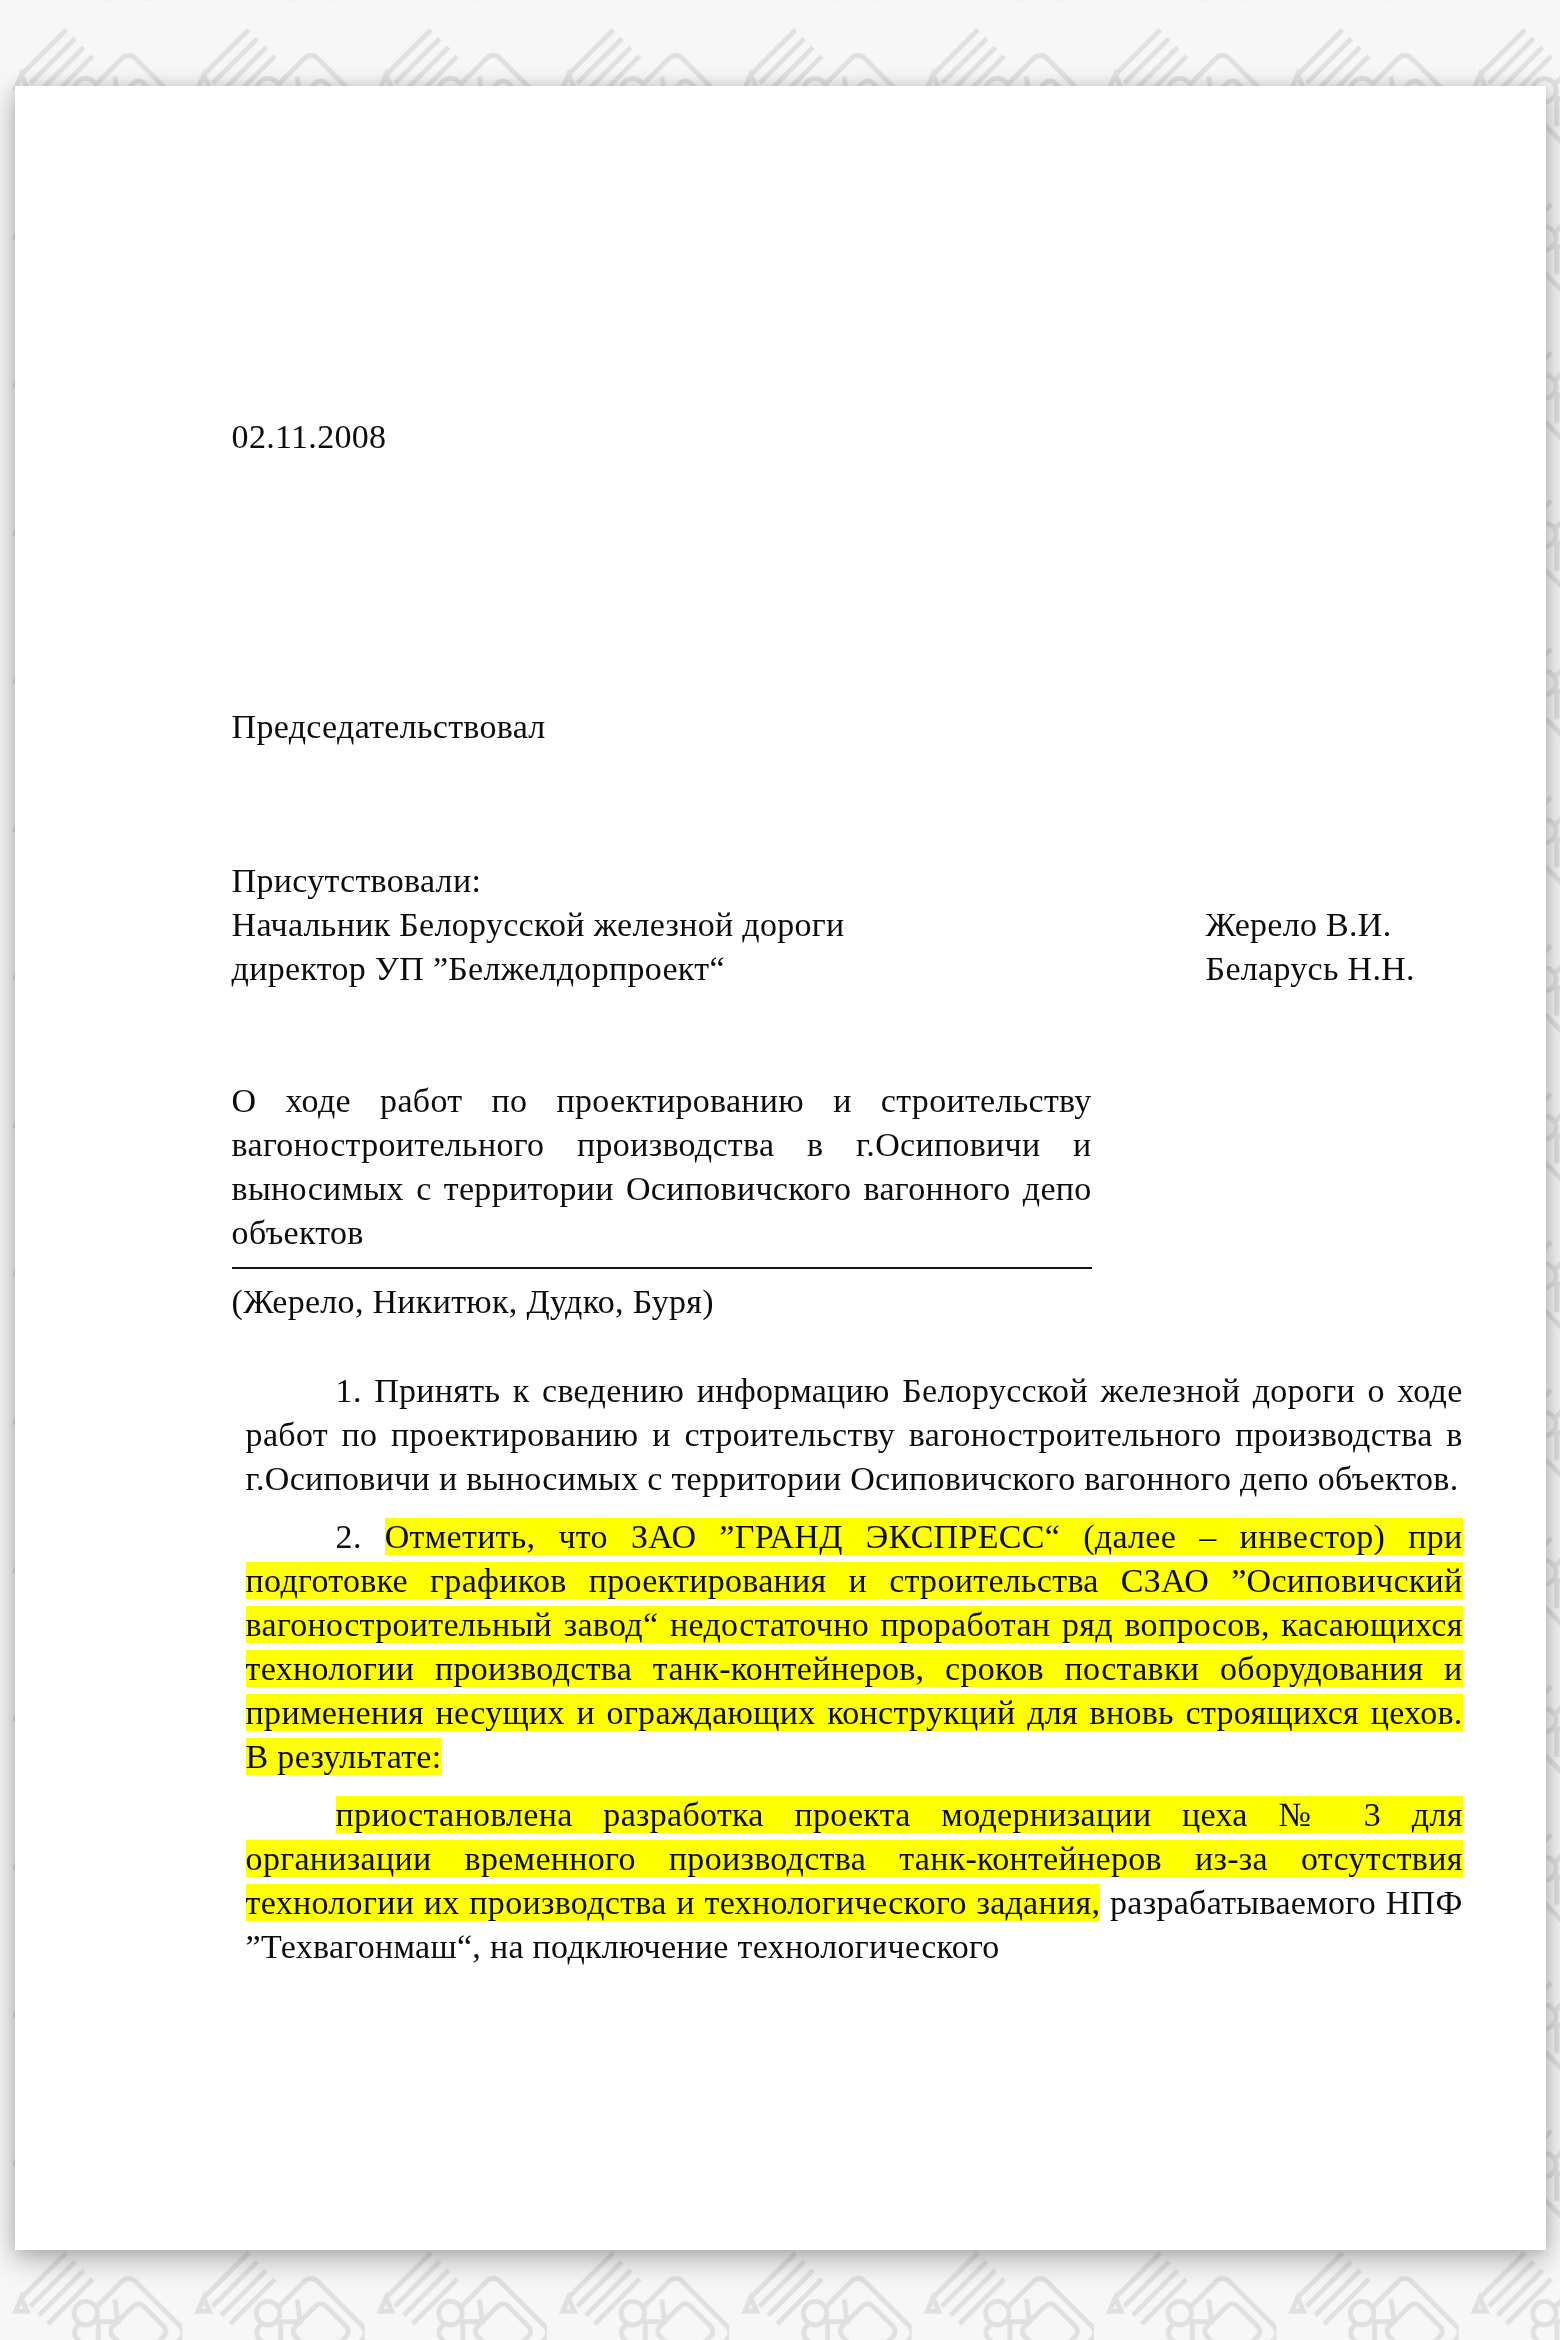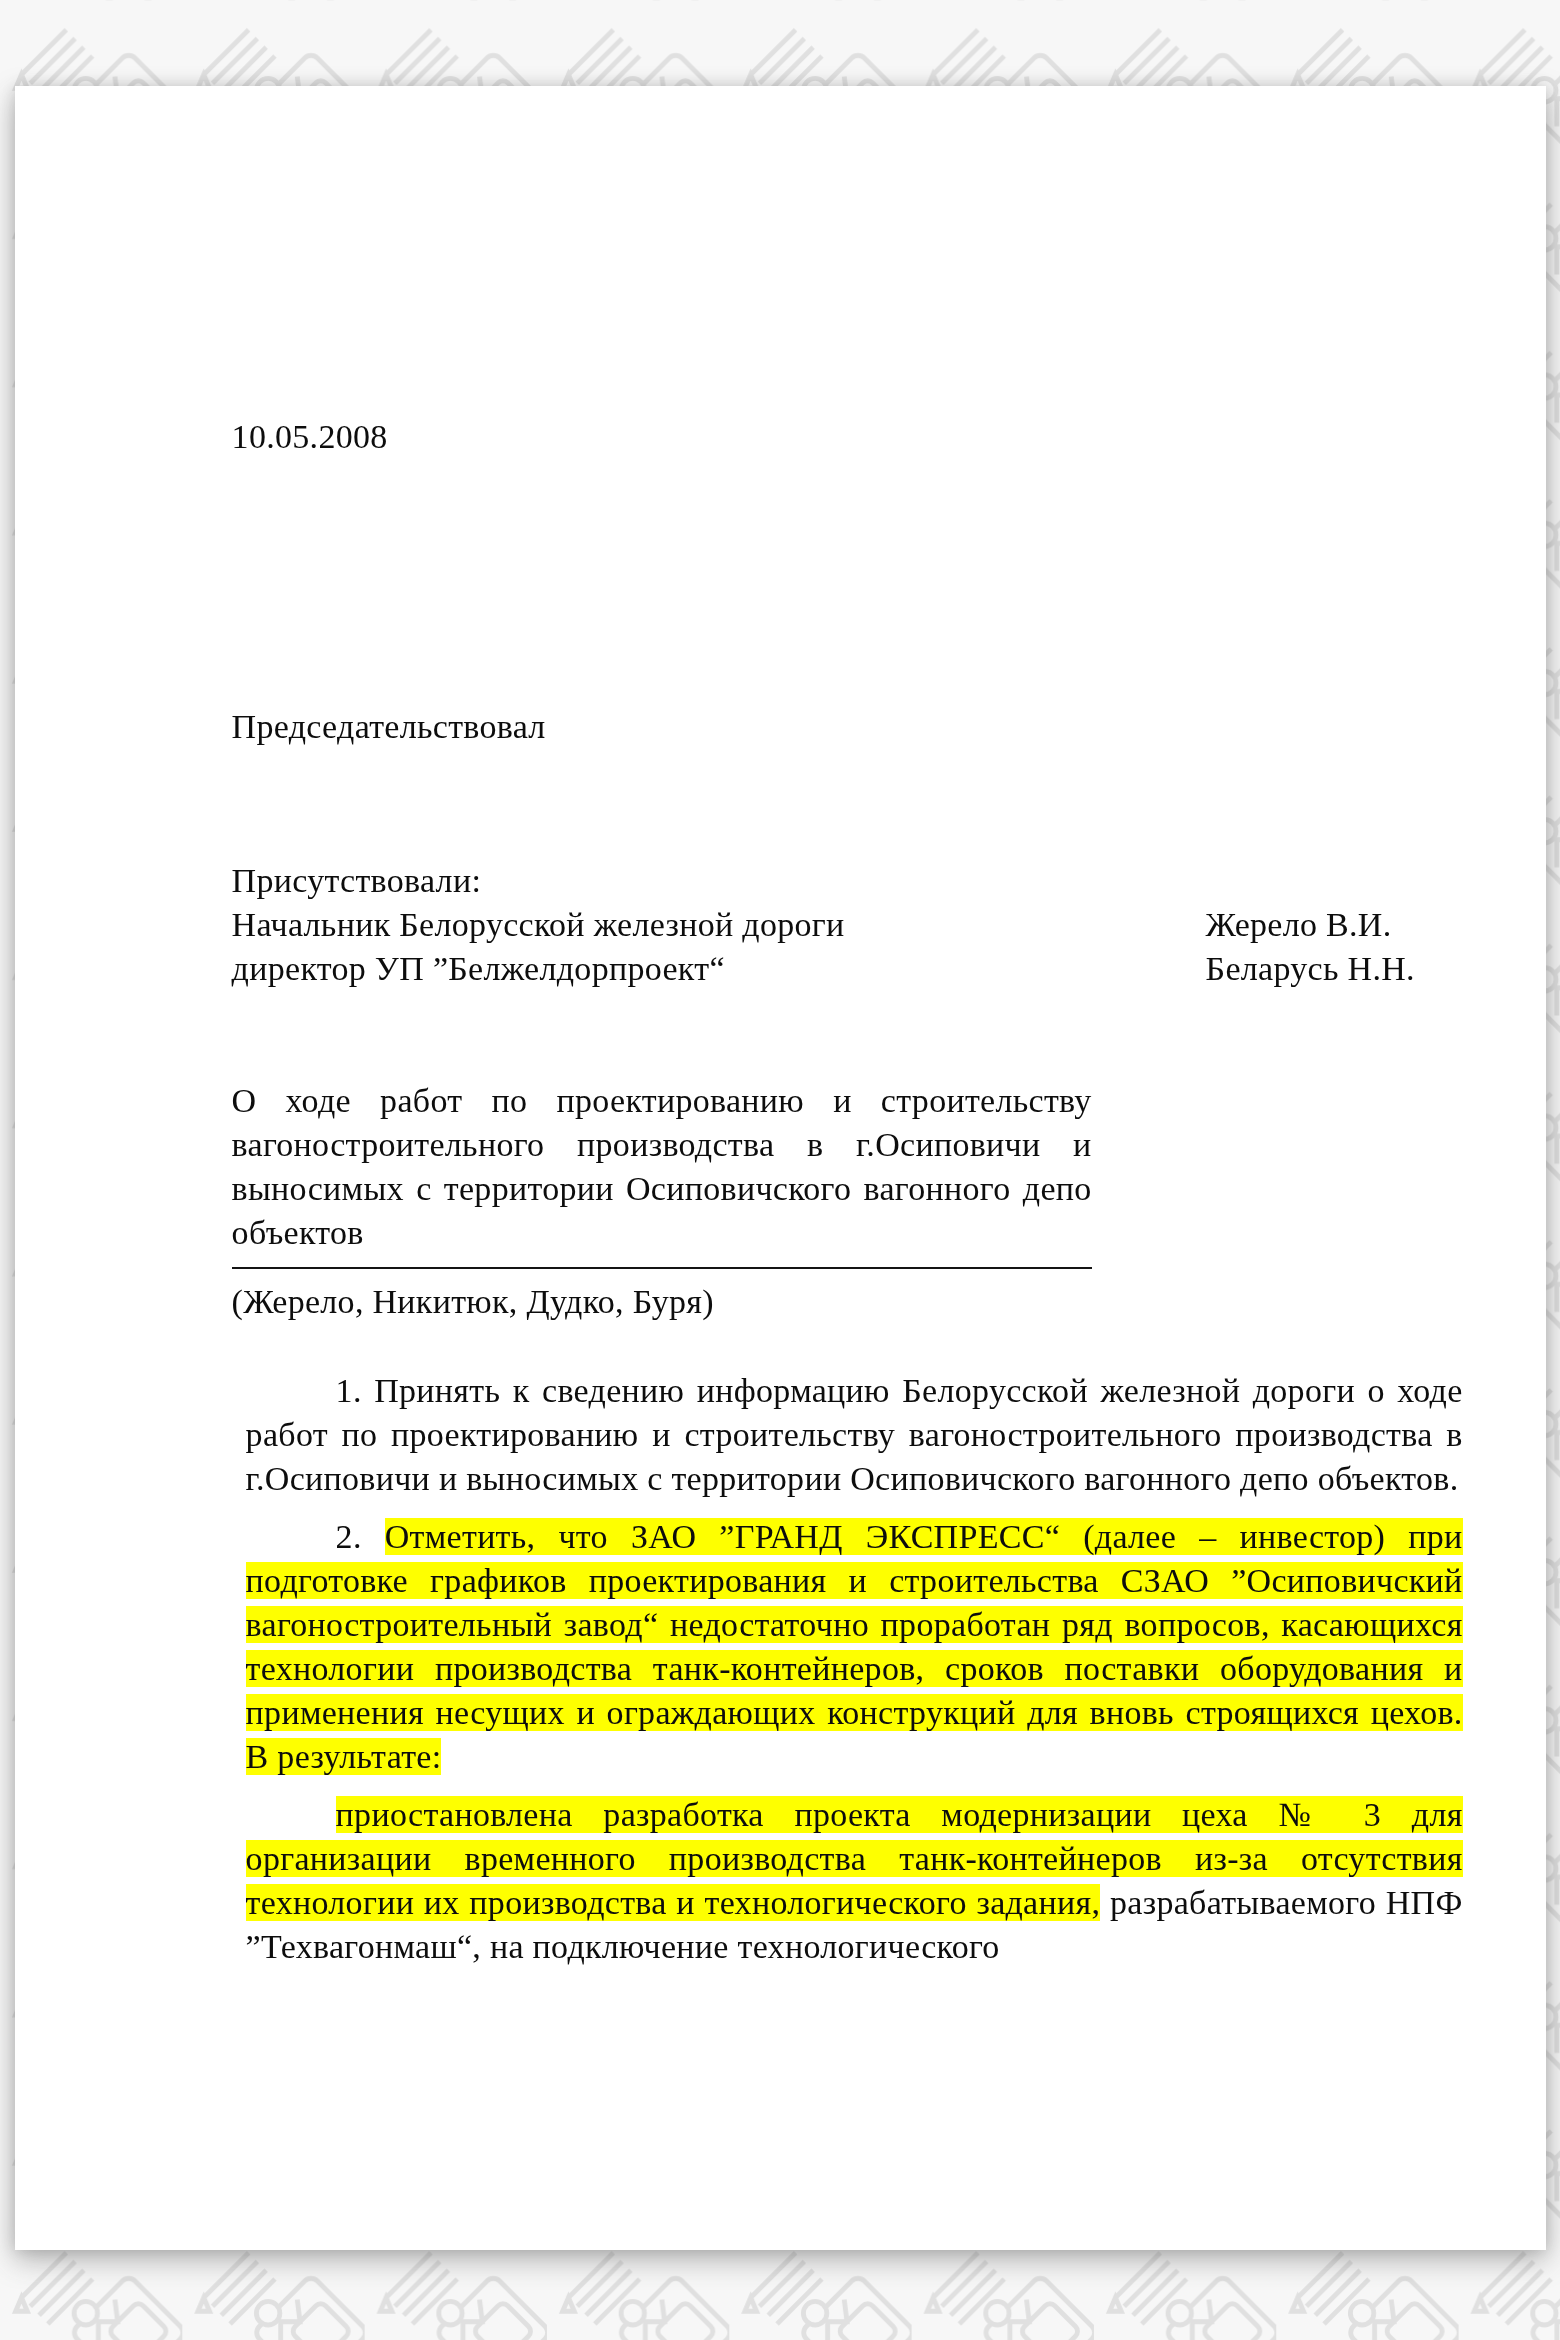--- a/index.html
+++ b/index.html
@@ -112,21 +112,21 @@
       </g>
     </pattern>
   </defs>
   <rect x="0" y="0" width="1600" height="2400" fill="#f7f7f7"></rect>
   <rect x="0" y="0" width="1600" height="2400" fill="url(#wm)"></rect>
 </svg>
 
 <div class="page">
   <div class="content">
 
-    <div class="date">10.05.2008</div>
+    <div class="date">02.11.2008</div>
 
     <div class="chair-row">
       <div class="chair-label">Председательствовал</div>
     </div>
 
     <div class="present">Присутствовали:</div>
 
     <div class="attendee">
       <div class="role">Начальник Белорусской железной дороги</div>
       <div class="name">Жерело В.И.</div>

